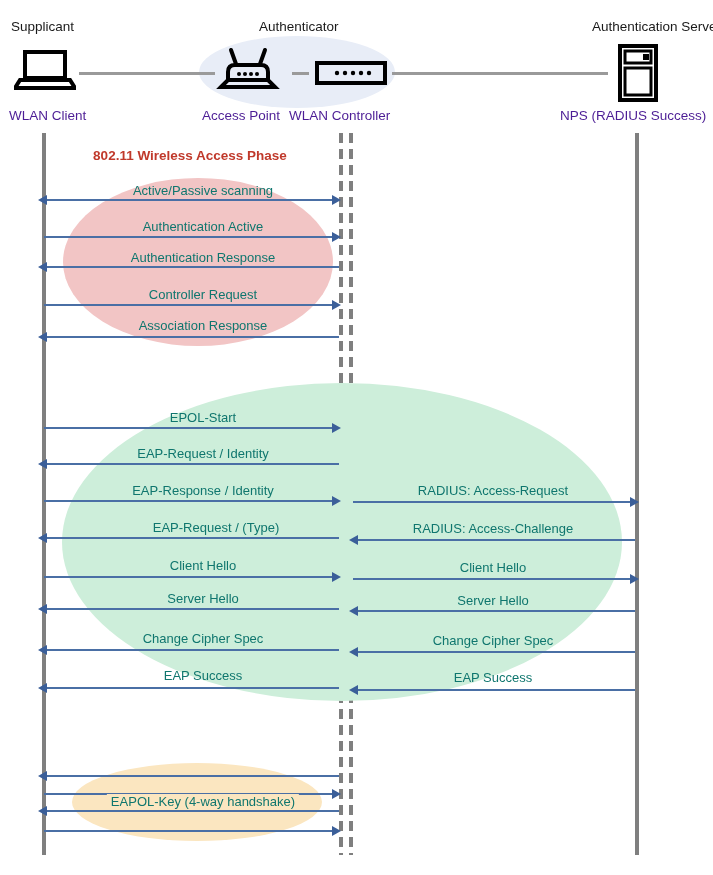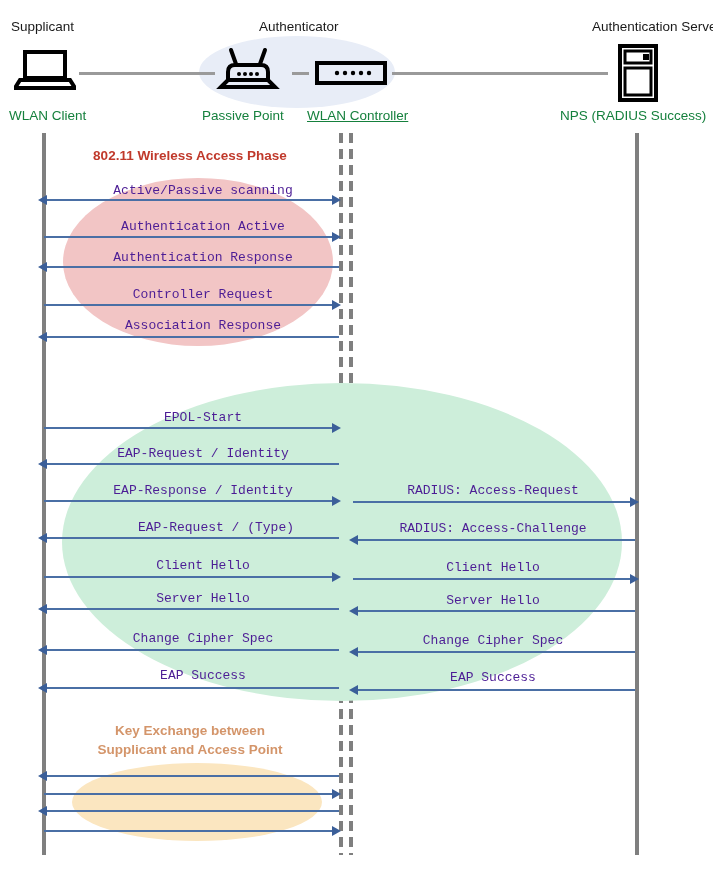--- a/index.html
+++ b/index.html
@@ -1,21 +1,21 @@
 <!DOCTYPE html>
 <html><head>
 <meta charset="utf-8">
 <style>
   html,body{margin:0;padding:0;background:#ffffff;}
   body{font-family:"Liberation Sans",sans-serif;-webkit-font-smoothing:antialiased;}
   #stage{position:relative;width:713px;height:875px;overflow:hidden;background:#fff;}
 
   
   .hdr-label{position:absolute;font-size:13.5px;color:#1a1a1a;white-space:nowrap;}
-  .node-label{position:absolute;font-size:13.5px;color:#15803d;white-space:nowrap;}
+  .node-label{position:absolute;font-size:13.5px;color:#4c1d95;white-space:nowrap;}
 
   .auth-blob{position:absolute;left:199px;top:36px;width:196px;height:72px;
              border-radius:50%;background:#e8edf7;}
 
   .hlink{position:absolute;height:3px;background:#9a9a9a;}
 
   
   .icon{position:absolute;}
 
   
@@ -31,22 +31,22 @@
   .phase-title{position:absolute;font-size:13.5px;font-weight:bold;text-align:center;
                white-space:pre-line;line-height:19px;}
 
   
   .arrow-line{position:absolute;height:2px;background:#4a6fa5;}
   .arrow-head{position:absolute;width:0;height:0;}
   .arrow-head.right{border-top:5px solid transparent;border-bottom:5px solid transparent;
                     border-left:9px solid #3b5f99;}
   .arrow-head.left{border-top:5px solid transparent;border-bottom:5px solid transparent;
                    border-right:9px solid #3b5f99;}
-  .msg-label{position:absolute;font-size:13px;color:#4c1d95;white-space:nowrap;
-             text-align:center;font-family:Liberation Mono, monospace;}
+  .msg-label{position:absolute;font-size:13px;color:#0f766e;white-space:nowrap;
+             text-align:center;}
 
   .lbl-center{transform:translateX(-50%);}
 </style>
 </head>
 <body>
 
 <div id="stage">
 
   <div class="auth-blob"></div>
 
@@ -92,22 +92,22 @@
   <div class="icon" style="left:618px;top:44px;">
     <svg width="40" height="58" viewBox="0 0 40 58">
       <rect x="2" y="2" width="36" height="54" fill="none" stroke="#000" stroke-width="4"></rect>
       <rect x="7" y="7" width="26" height="12" fill="none" stroke="#000" stroke-width="3"></rect>
       <rect x="25" y="10" width="6" height="6" fill="#000"></rect>
       <rect x="7" y="24" width="26" height="27" fill="none" stroke="#000" stroke-width="3"></rect>
     </svg>
   </div>
 
   <div class="node-label" style="left:9px;top:108px;">WLAN Client</div>
-  <div class="node-label" style="left:202px;top:108px;">Passive Point</div>
-  <div class="node-label" style="left:307px;top:108px;text-decoration:underline;">WLAN Controller</div>
+  <div class="node-label" style="left:202px;top:108px;">Access Point</div>
+  <div class="node-label" style="left:289px;top:108px;">WLAN Controller</div>
   <div class="node-label" style="left:560px;top:108px;">NPS (RADIUS Success)</div>
 
   <div class="lifeline" style="left:42px;top:133px;height:722px;"></div>
   <div class="dashline" style="left:339px;top:133px;height:722px;"></div>
   <div class="dashline" style="left:349px;top:133px;height:722px;"></div>
   <div class="lifeline" style="left:635px;top:133px;height:722px;"></div>
 
   <div class="ellipse" style="left:63px;top:178px;width:270px;height:168px;background:#f2c5c5;"></div>
 
   <div class="phase-title lbl-center" style="left:190px;top:146px;width:320px;color:#c0392b;text-align:center;">802.11 Wireless Access Phase</div>
@@ -187,28 +187,27 @@
   <div class="arrow-line" style="left:46px;top:687px;width:293px;"></div>
   <div class="arrow-head left" style="left:38px;top:683px;"></div>
   <div class="msg-label lbl-center" style="left:203px;top:668px;">EAP Success</div>
 
   <div class="arrow-line" style="left:357px;top:689px;width:278px;"></div>
   <div class="arrow-head left" style="left:349px;top:685px;"></div>
   <div class="msg-label lbl-center" style="left:493px;top:670px;">EAP Success</div>
 
   <div class="ellipse" style="left:72px;top:763px;width:250px;height:78px;background:#fbe6c0;"></div>
 
-  <div class="phase-title lbl-center" style="left:190px;top:721px;width:320px;color:#d4956a;">Key Exchange between
-Supplicant and Access Point</div>
 
   <div class="arrow-line" style="left:46px;top:775px;width:293px;"></div>
   <div class="arrow-head left" style="left:38px;top:771px;"></div>
 
   <div class="arrow-line" style="left:44px;top:793px;width:295px;"></div>
   <div class="arrow-head right" style="left:332px;top:789px;"></div>
 
   <div class="arrow-line" style="left:46px;top:810px;width:293px;"></div>
   <div class="arrow-head left" style="left:38px;top:806px;"></div>
+  <div class="msg-label lbl-center" style="left:203px;top:794px;background:#fbe6c0;padding:0 4px;">EAPOL-Key (4-way handshake)</div>
 
   <div class="arrow-line" style="left:44px;top:830px;width:295px;"></div>
   <div class="arrow-head right" style="left:332px;top:826px;"></div>
 
 </div>
 
 </body></html>

